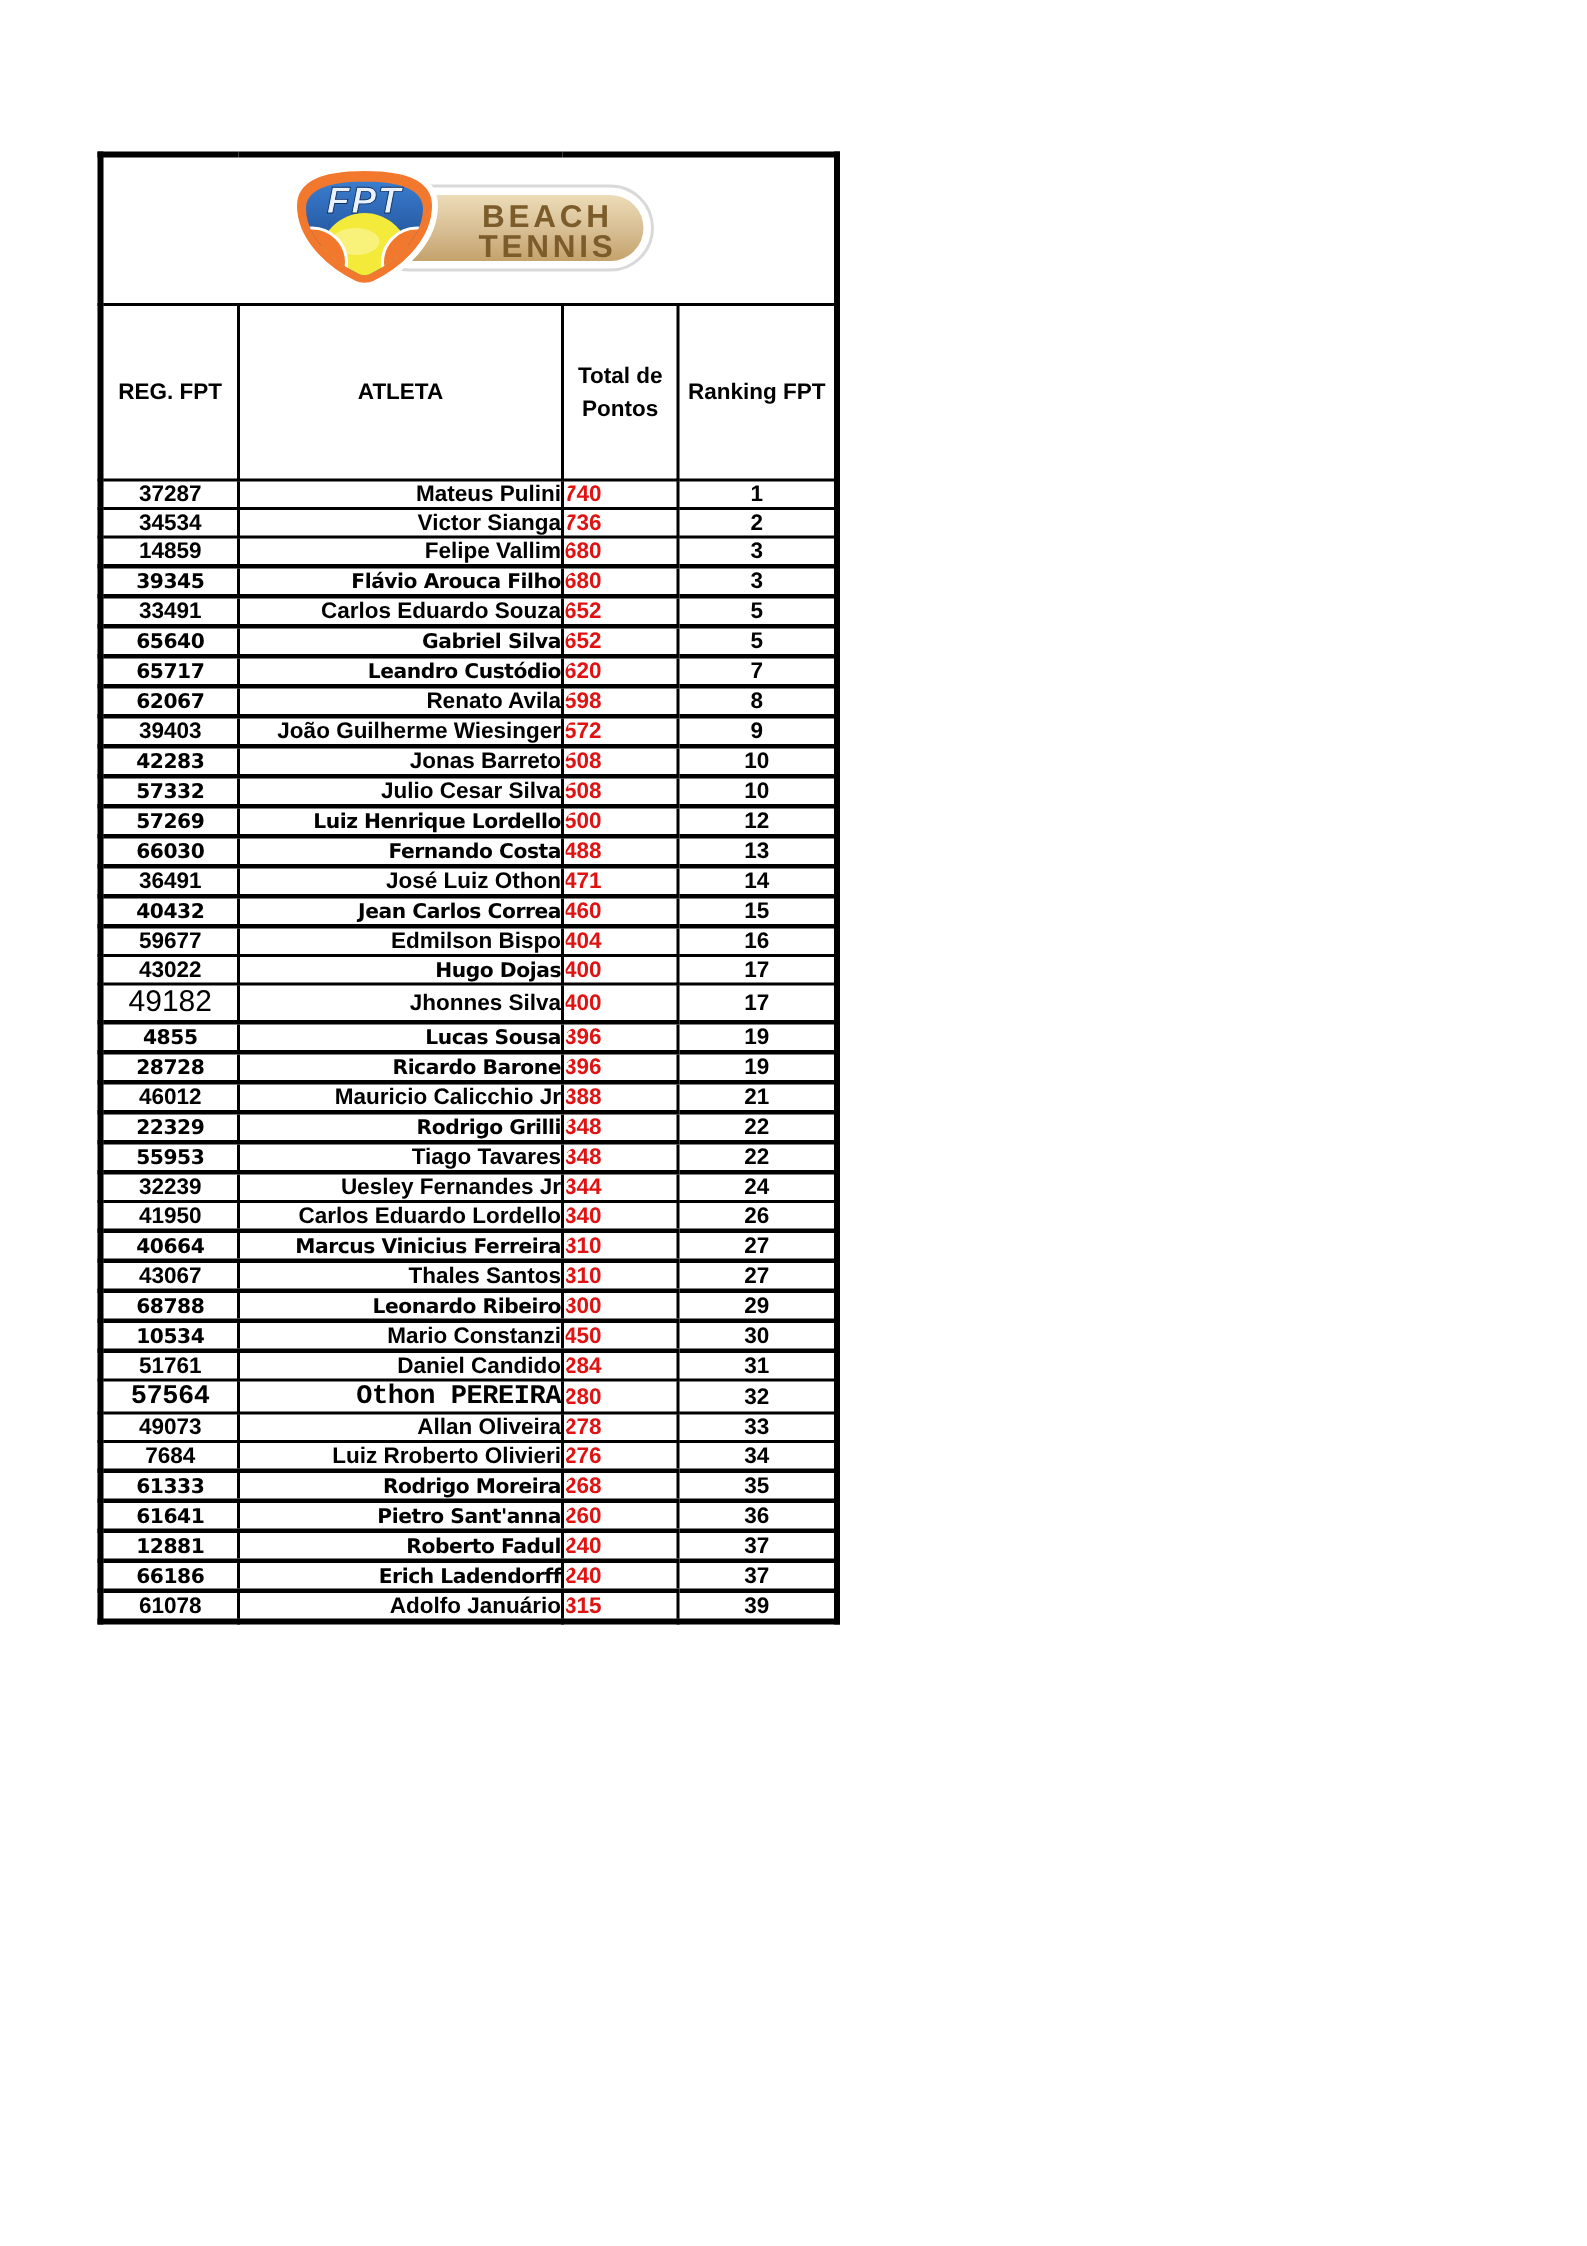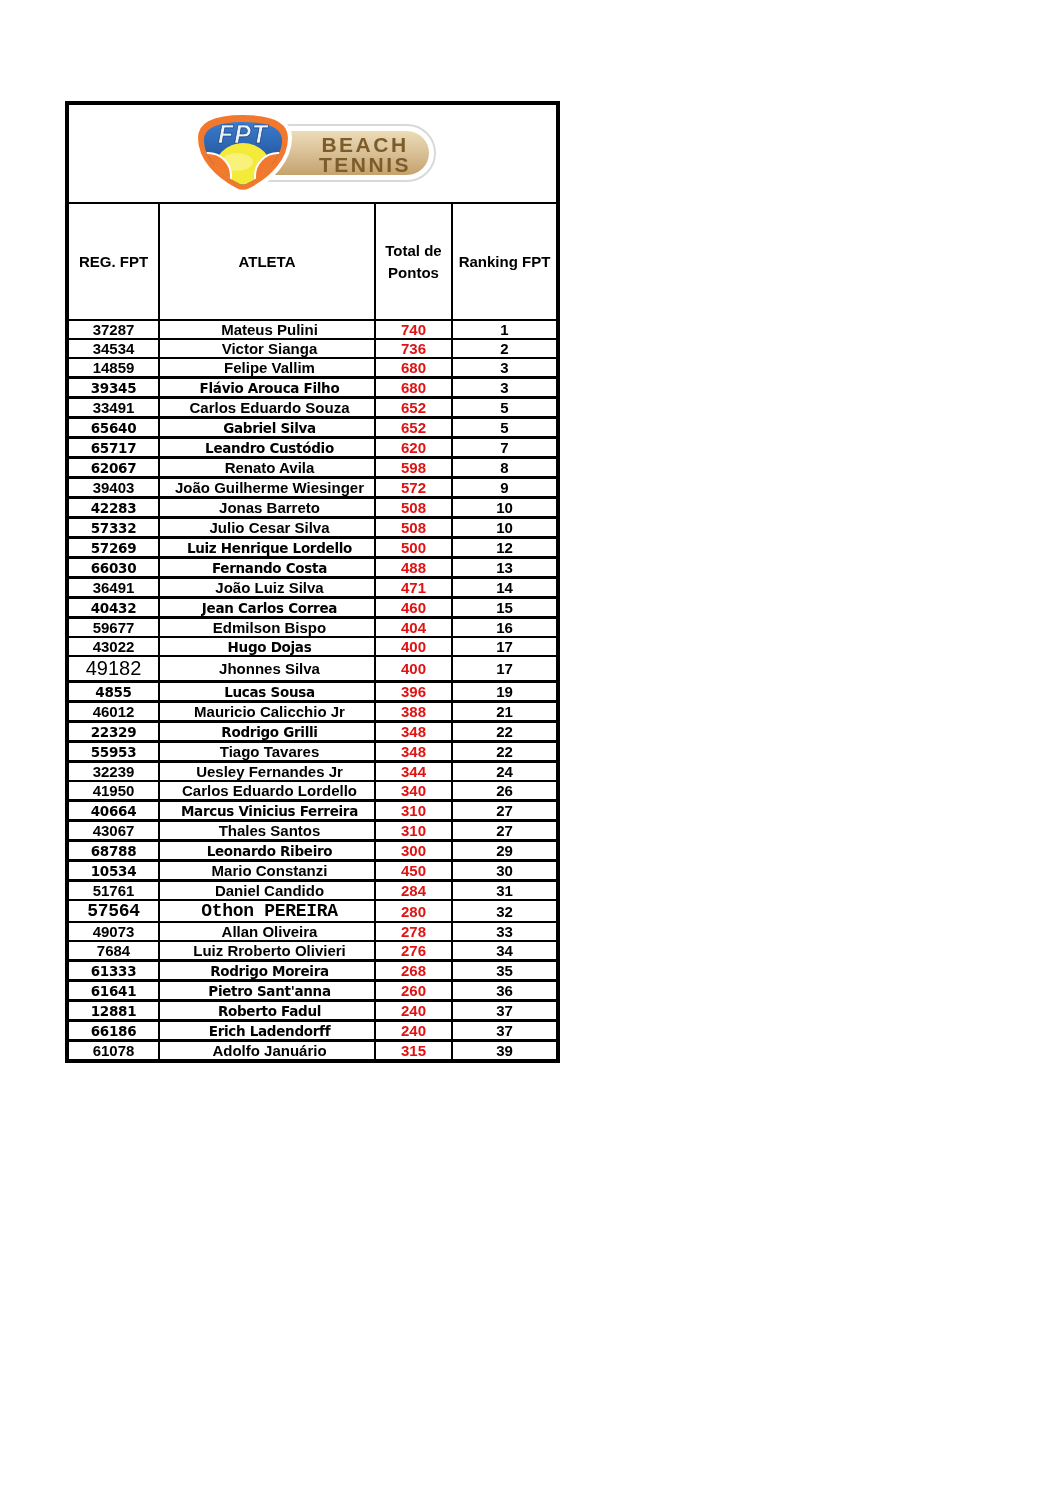--- a/index.html
+++ b/index.html
@@ -46,22 +46,22 @@
   }
   tbody tr{height:19px;}
   tbody td{
     font-size:15px;
     font-weight:700;
     color:#000;
     vertical-align:middle;
     padding:0;
   }
   td.reg{text-align:center;}
-  td.name{text-align:center;padding-left:5px;}
-  td.pts{text-align:center;color:var(--points-red,#e01212);border-radius:13px;}
+  td.name{text-align:right;padding-left:5px;}
+  td.pts{color:var(--points-red,#e01212);border-radius:13px;}
   td.rank{text-align:center;}
 
   
   .s-n{font-family:"Liberation Sans",sans-serif;font-size:15px;font-weight:700;}
   .s-h{font-family:"DejaVu Sans",sans-serif;font-size:13.5px;font-weight:700;letter-spacing:-0.3px;}
   .s-l{font-family:"Liberation Sans",sans-serif;font-size:20px;font-weight:400;}
   .s-x{font-family:Liberation Mono, monospace;font-size:18px;font-weight:700;letter-spacing:-0.3px;}
   tr.thick td{border-top-width:3px;border-bottom-width:3px;}
 
   .logo-wrap{display:inline-block;line-height:0;}
@@ -197,21 +197,21 @@
     <td class="rank">12</td>
   </tr>
       <tr class="thick">
     <td class="reg s-h">66030</td>
     <td class="name s-h">Fernando Costa</td>
     <td class="pts">488</td>
     <td class="rank">13</td>
   </tr>
       <tr>
     <td class="reg s-n">36491</td>
-    <td class="name s-n">João Luiz Silva</td>
+    <td class="name s-n">José Luiz Othon</td>
     <td class="pts">471</td>
     <td class="rank">14</td>
   </tr>
       <tr class="thick">
     <td class="reg s-h">40432</td>
     <td class="name s-h">Jean Carlos Correa</td>
     <td class="pts">460</td>
     <td class="rank">15</td>
   </tr>
       <tr>
@@ -231,20 +231,26 @@
     <td class="name s-n">Jhonnes Silva</td>
     <td class="pts">400</td>
     <td class="rank">17</td>
   </tr>
       <tr class="thick">
     <td class="reg s-h">4855</td>
     <td class="name s-h">Lucas Sousa</td>
     <td class="pts">396</td>
     <td class="rank">19</td>
   </tr>
+      <tr class="thick">
+    <td class="reg s-h">28728</td>
+    <td class="name s-h">Ricardo Barone</td>
+    <td class="pts">396</td>
+    <td class="rank">19</td>
+  </tr>
       <tr>
     <td class="reg s-n">46012</td>
     <td class="name s-n">Mauricio Calicchio Jr</td>
     <td class="pts">388</td>
     <td class="rank">21</td>
   </tr>
       <tr class="thick">
     <td class="reg s-h">22329</td>
     <td class="name s-h">Rodrigo Grilli</td>
     <td class="pts">348</td>

